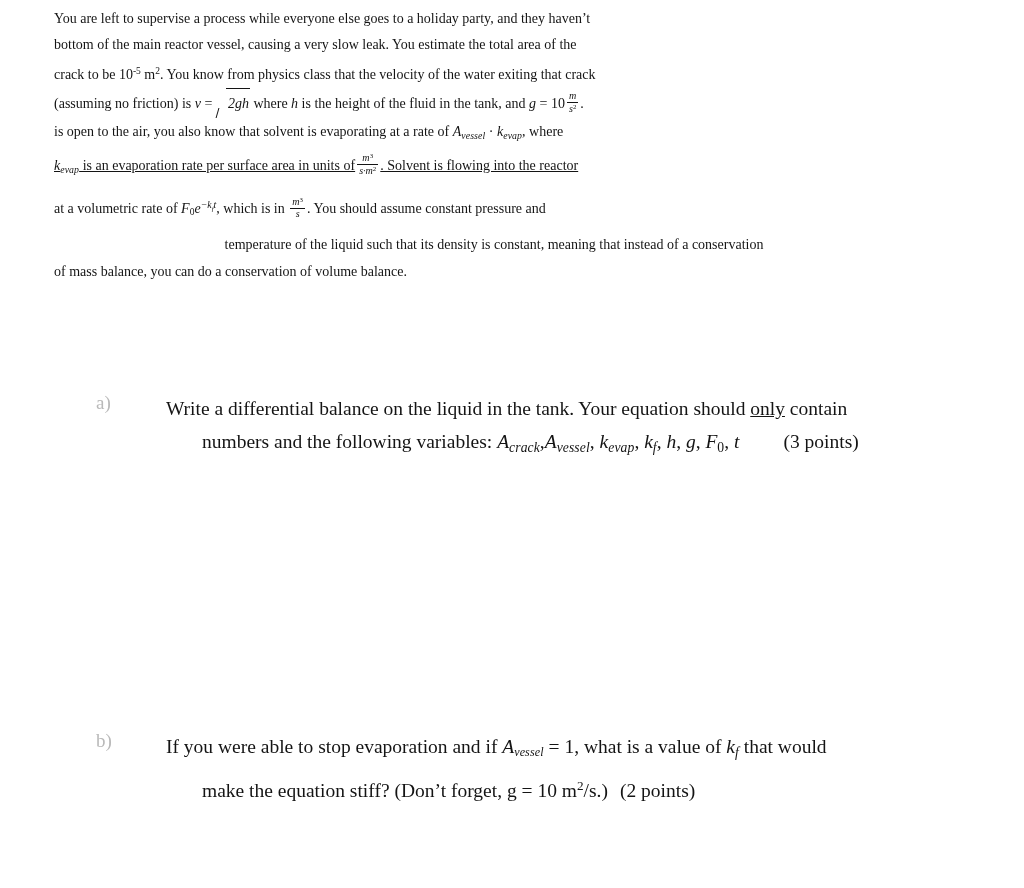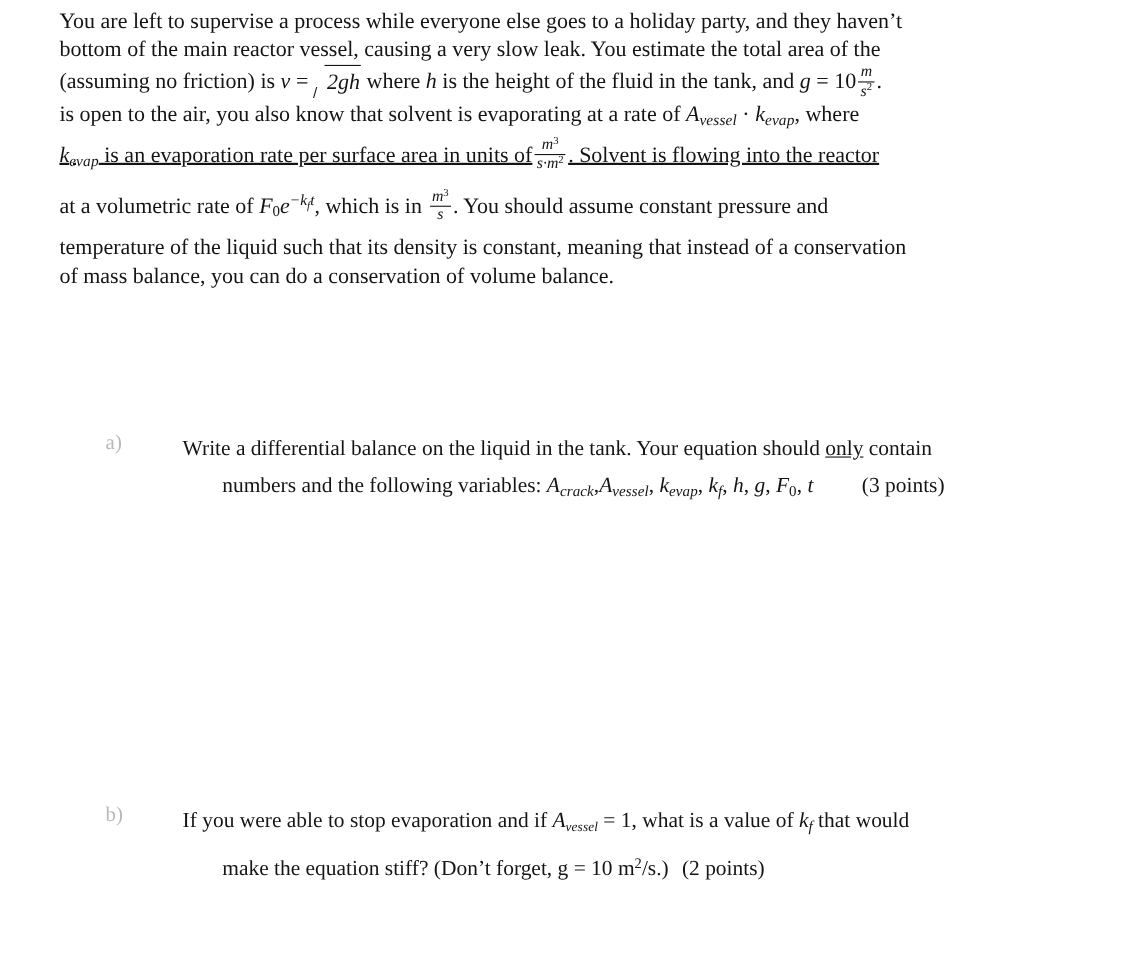--- a/index.html
+++ b/index.html
@@ -10,21 +10,21 @@
     color:#111111;
     -webkit-font-smoothing:antialiased;
     overflow:hidden;
   }
   .page { position:relative; width:1024px; height:888px; }
 
   .para {
     position:absolute;
     left:54px;
     width:880px;
-    font-size:20px;
+    font-size:14px;
     line-height:26.2px;
     text-align:left;
     color:#141414;
   }
 
   .line { white-space:nowrap; }
 
   
   i.mv { font-style:italic; font-family:"Liberation Serif","DejaVu Serif",serif; }
   .sub { font-size:0.70em; font-style:italic; vertical-align:-0.27em; letter-spacing:0.1px; }
@@ -84,39 +84,42 @@
 
     <div class="line">
       <span>You are left to supervise a process while everyone else goes to a holiday party, and they haven’t</span>
     </div>
 
 
     <div class="line">
       <span>bottom of the main reactor vessel, causing a very slow leak. You estimate the total area of the</span>
     </div>
 
+    <div class="line">
+      <span>crack to be 10</span><span class="supn">-5</span><span> m</span><span class="supn">2</span><span>. You know from physics class that the velocity of the water exiting that crack</span>
+    </div>
 
     <div class="line" style="line-height:30px;">
       <span>(assuming no friction) is </span><i class="mv">v</i><span> = </span><span class="sqrt"><span class="rad">2gh</span></span><span> where </span><i class="mv">h</i><span> is the height of the fluid in the tank, and </span><i class="mv">g</i><span> = 10</span><span class="frac"><span class="num">m</span><span class="den"><span>s</span><span class="supn">2</span></span></span><span>.</span>
     </div>
 
 
     <div class="line">
       <span>is open to the air, you also know that solvent is evaporating at a rate of </span><i class="mv">A</i><span class="sub">vessel</span><span> · </span><i class="mv">k</i><span class="sub">evap</span><span>, where</span>
     </div>
 
     <div class="line" style="line-height:34px;text-decoration:underline;">
       <i class="mv">k</i><span class="sub">evap</span><span> is an evaporation rate per surface area in units of</span><span class="frac"><span class="num"><span>m</span><span class="supn">3</span></span><span class="den"><span>s·m</span><span class="supn">2</span></span></span><span>.  Solvent is flowing into the reactor</span>
     </div>
 
     <div class="line" style="line-height:36px;">
       <span>at a volumetric rate of </span><i class="mv">F</i><span class="supn" style="vertical-align:-0.25em;">0</span><i class="mv">e</i><span class="subup">−k</span><span style="font-size:0.50em;font-style:italic;vertical-align:0.30em;">f</span><span class="subup">t</span><span>, which is in </span><span class="frac"><span class="num"><span>m</span><span class="supn">3</span></span><span class="den">s</span></span><span>. You should assume constant pressure and</span>
     </div>
 
-    <div class="line" style="margin-top:2px;">
+    <div class="line" style="margin-top:2px;text-align:center;">
       <span>temperature of the liquid such that its density is constant, meaning that instead of a conservation</span>
     </div>
 
     <div class="line">
       <span>of mass balance, you can do a conservation of volume balance.</span>
     </div>
   </div>
 
   <div class="qitem" style="left:96px; top:392px; width:900px;">
     <span class="qmarker">a)</span>

